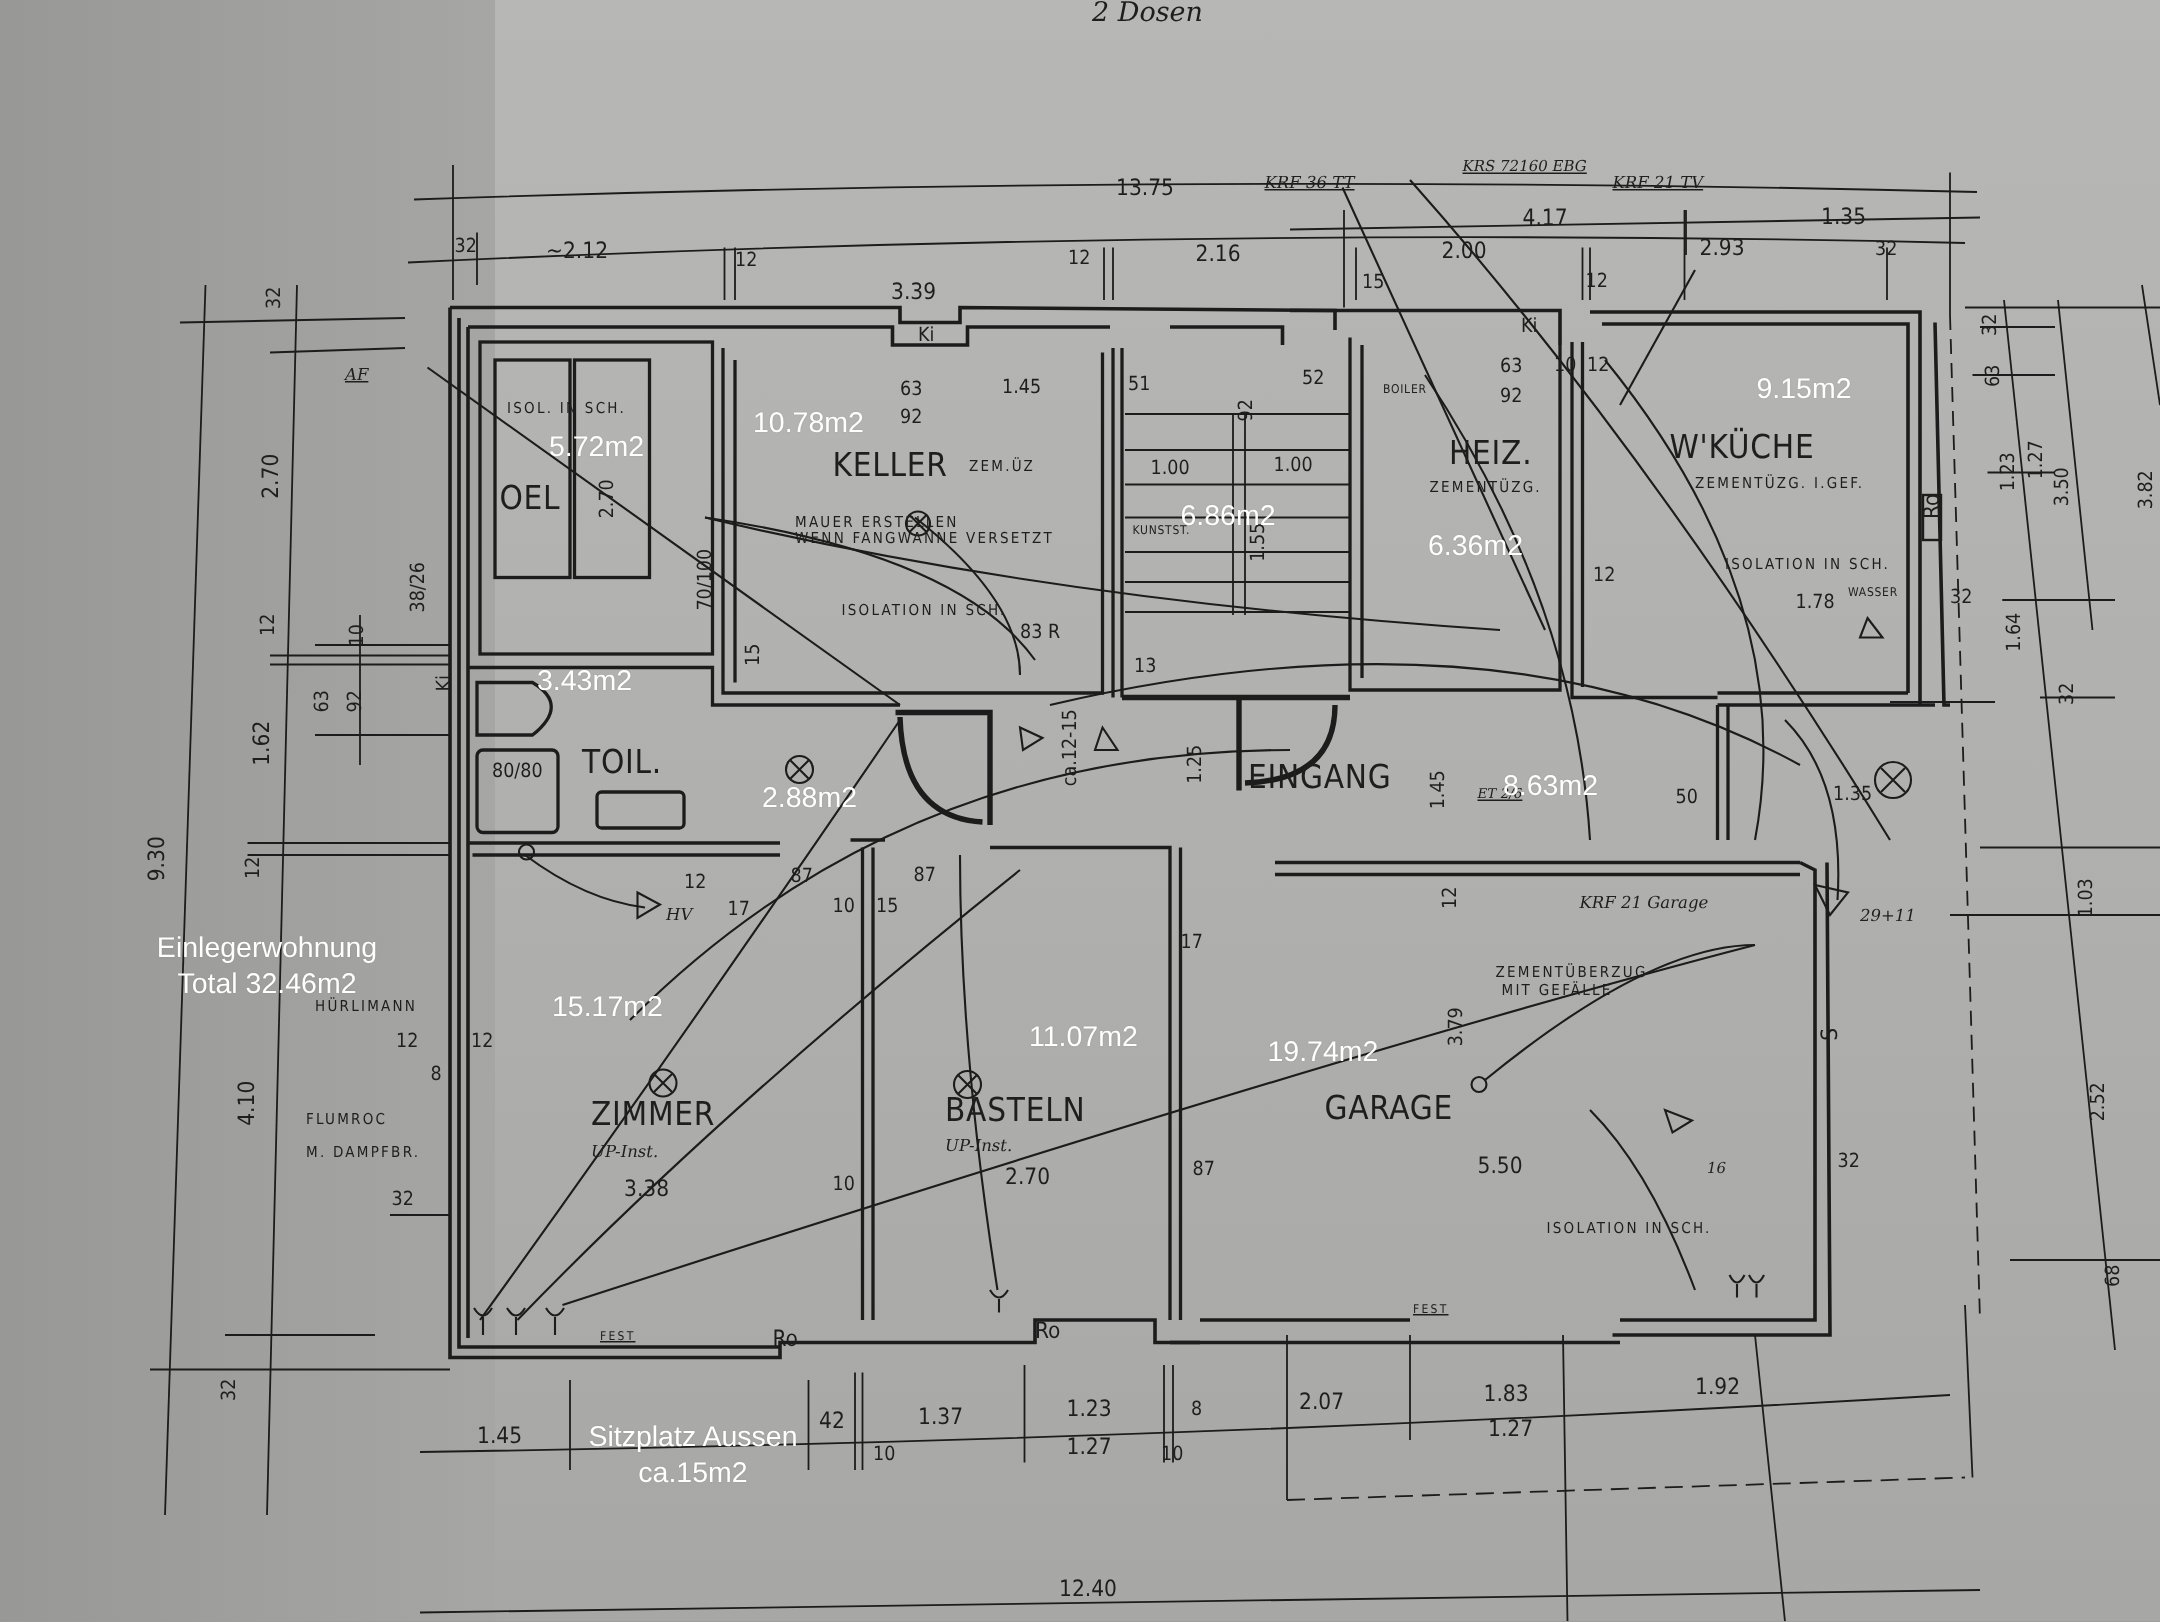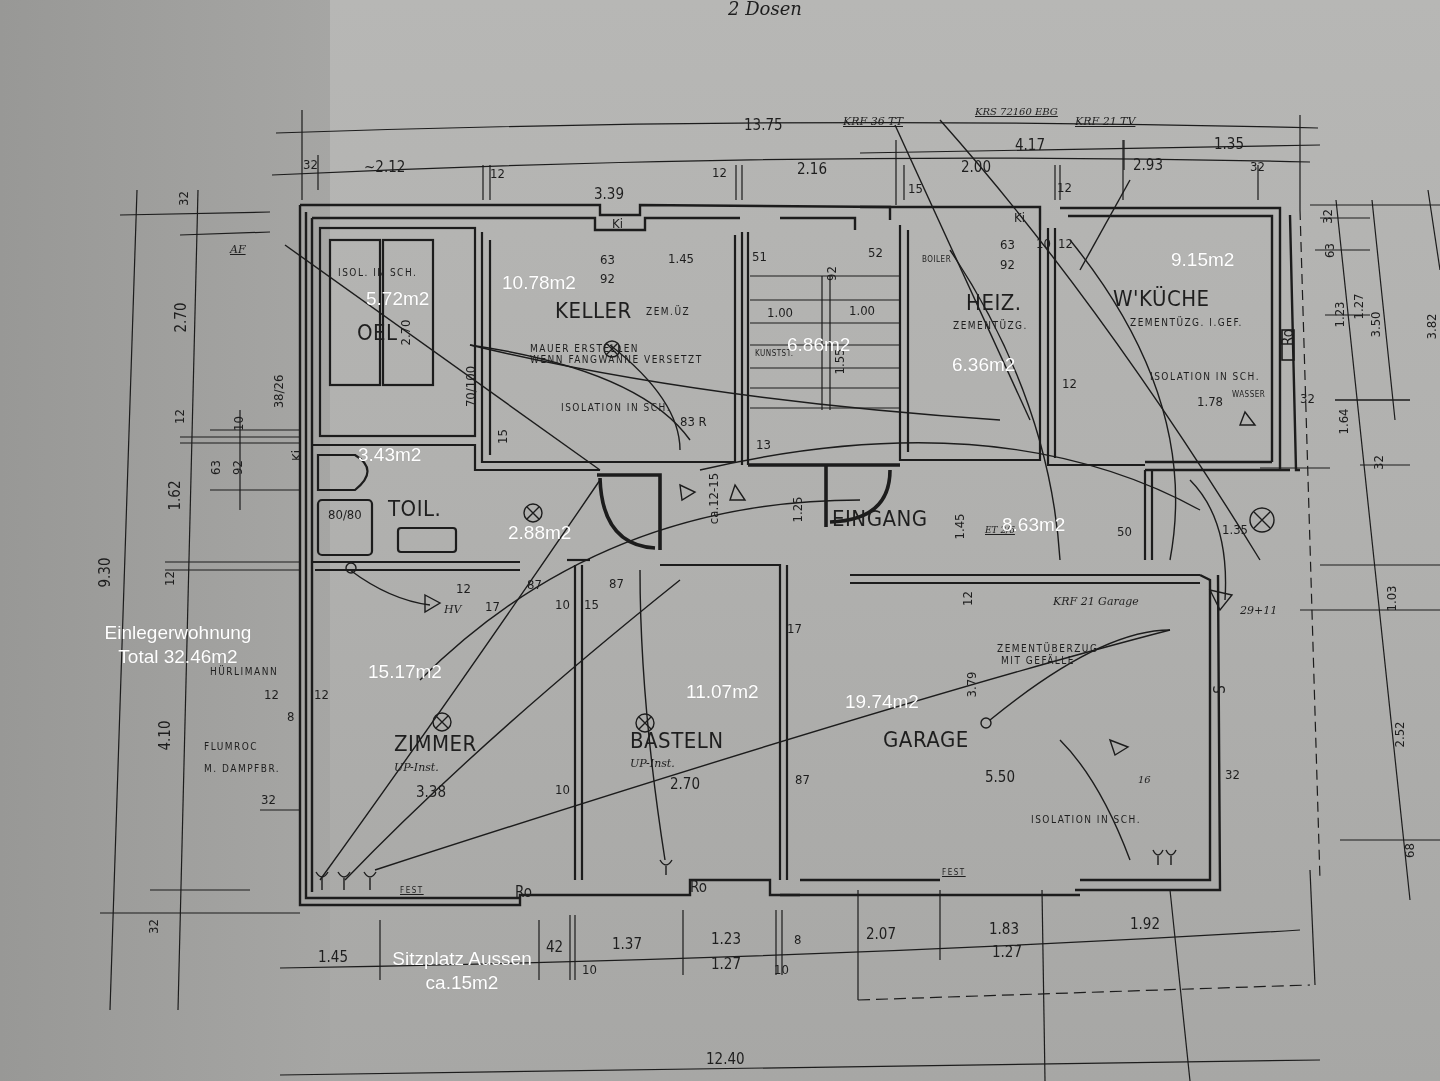--- a/index.html
+++ b/index.html
@@ -308,21 +308,21 @@
 <div class="t dim" style="left:711px;top:932px;">1.23</div>
 <div class="t dim" style="left:711px;top:957px;">1.27</div>
 <div class="t dim-sm" style="left:774px;top:963px;">10</div>
 <div class="t dim-sm" style="left:794px;top:933px;">8</div>
 <div class="t dim" style="left:866px;top:927px;">2.07</div>
 <div class="t dim" style="left:989px;top:922px;">1.83</div>
 <div class="t dim" style="left:992px;top:945px;">1.27</div>
 <div class="t dim" style="left:1130px;top:917px;">1.92</div>
 <div class="t dim" style="left:706px;top:1052px;">12.40</div>
 
-<div class="t room" style="left:333px;top:322px;padding-left:24px;">OEL</div>
+<div class="t room" style="left:333px;top:322px;">OEL</div>
 <div class="t room" style="left:555px;top:300px;">KELLER</div>
 <div class="t note" style="left:646px;top:307px;">ZEM.ÜZ</div>
 <div class="t room" style="left:966px;top:292px;">HEIZ.</div>
 <div class="t note" style="left:953px;top:321px;">ZEMENTÜZG.</div>
 <div class="t room" style="left:1113px;top:288px;">W'KÜCHE</div>
 <div class="t note" style="left:1130px;top:318px;">ZEMENTÜZG. I.GEF.</div>
 <div class="t room" style="left:388px;top:498px;">TOIL.</div>
 <div class="t room" style="left:832px;top:508px;">EINGANG</div>
 <div class="t room" style="left:394px;top:733px;">ZIMMER</div>
 <div class="t room" style="left:630px;top:730px;">BASTELN</div>

